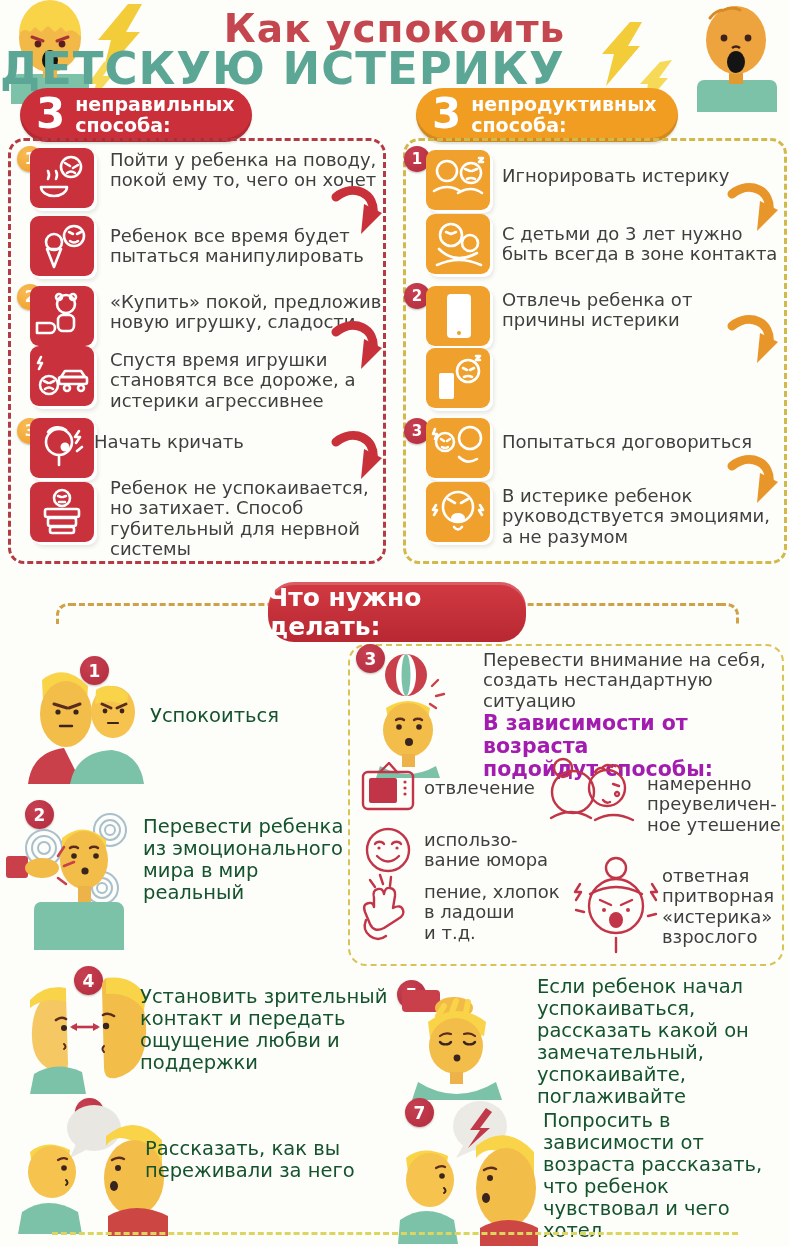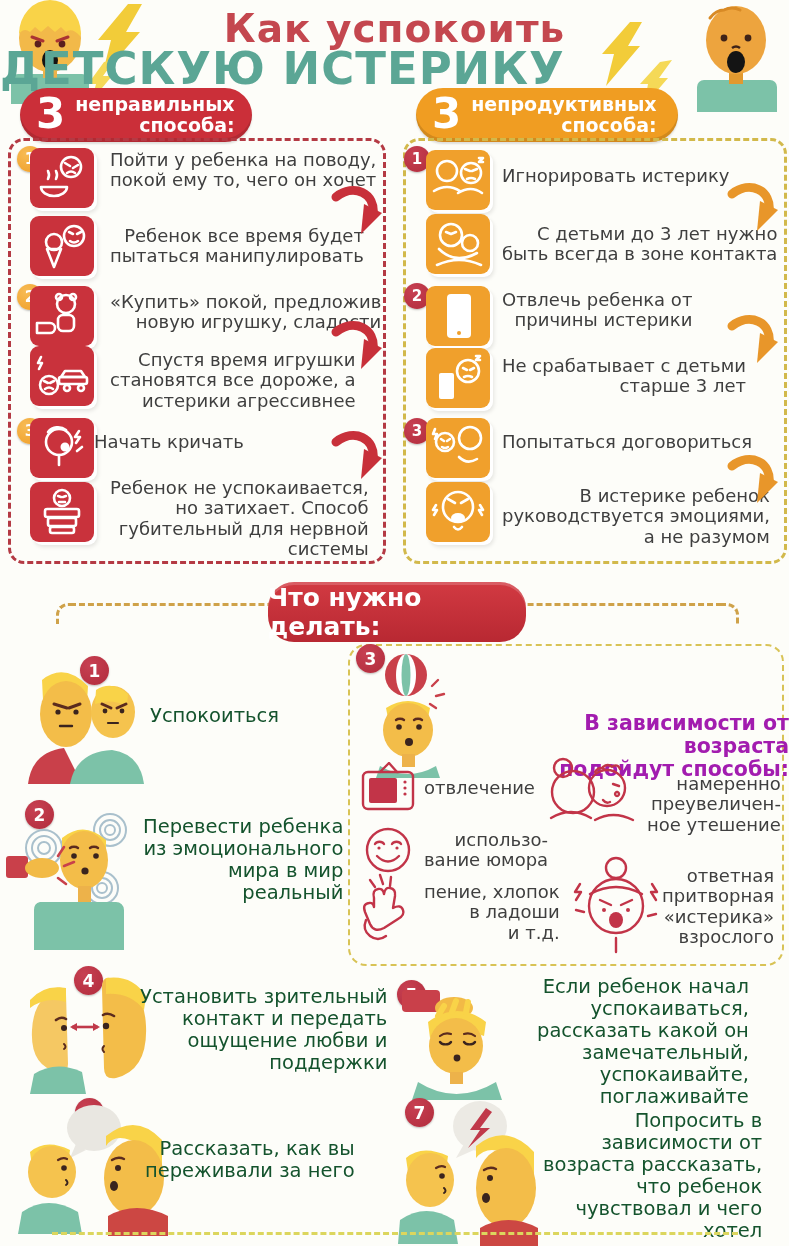--- a/index.html
+++ b/index.html
@@ -1,19 +1,19 @@
 <!DOCTYPE html>
 <html><head>
 <meta charset="utf-8">
 <style>
   html,body{margin:0;padding:0;background:#ffffff;}
   .page{position:relative;width:789px;height:1246px;margin:0 auto;background:#fdfdf9;
         font-family:"DejaVu Sans","Liberation Sans",sans-serif;overflow:hidden;}
   .abs{position:absolute;}
-  .pre{white-space:pre-line;text-align:right;}
+  .pre{white-space:pre-line;}
   .txt{color:#3f3f3f;font-size:18px;line-height:1.13;}
   .txt-lg{color:#14532d;font-size:19.5px;line-height:1.13;}
   .title1{width:789px;text-align:center;font-size:39px;font-weight:bold;color:#c4474f;letter-spacing:1px;}
   .title2{width:740px;text-align:left;font-size:45px;font-weight:bold;color:#5ba695;letter-spacing:1px;}
   .pill{display:flex;align-items:center;color:#fff;border-radius:28px;
         box-shadow:inset 0 -4px 0 rgba(0,0,0,0.12), 0 2px 2px rgba(0,0,0,0.12);}
   .pill .big3{font-size:42px;font-weight:bold;margin:0 10px 4px 16px;}
   .pill .plabel{font-size:19px;font-weight:bold;line-height:1.08;}
   .pill-red{background:#cb2f39;}
   .pill-orange{background:#f09d22;}
@@ -239,22 +239,20 @@
   <div class="abs tile tile-org" style="left:426px;top:348px">
     <svg width="54" height="50" viewBox="0 0 54 50">
         <g class="pict">
       <rect x="8" y="20" width="15" height="26" rx="2" fill="#fff" stroke="none"></rect>
       <circle cx="37" cy="18" r="11"></circle>
           <path d="M32 15 l4 2 M43 15 l-4 2 M33 24 q4-2 8 0"></path>
       <path d="M45 3 h4 l-4 4 h4"></path>
         </g>
       </svg>
   </div>
-  <div class="abs txt pre" style="left:502px;top:356px">Не срабатывает с детьми
-старше 3 лет</div>
   <svg class="abs" style="left:726px;top:312px" width="54" height="62" viewBox="0 0 54 62">
     <path d="M6 14 C24 0 46 10 43 32" fill="none" stroke="#e8962a" stroke-width="9" stroke-linecap="round"></path>
     <polygon points="52,30 34,21 31,51" fill="#e8962a"></polygon>
     </svg>
 
   <div class="abs badge badge-sm badge-dred" style="left:404px;top:418px">3</div>
   <div class="abs tile tile-org" style="left:426px;top:418px">
     <svg width="54" height="50" viewBox="0 0 54 50">
         <g class="pict">
       <circle cx="14" cy="19" r="9"></circle>
@@ -351,20 +349,23 @@
     <path d="M66 34 l6-6 M70 44 l8-2 M64 52 l6 4" stroke="#c9404a" stroke-width="2.4" fill="none" stroke-linecap="round"></path>
     <path d="M20 56 q22-14 44 0 l-2 10 q-20-8-40 0 z" fill="#f9d348"></path>
     <ellipse cx="42" cy="78" rx="25" ry="27" fill="#f3bd49"></ellipse>
     <path d="M30 68 a5 3 0 0 1 8 0 M48 68 a5 3 0 0 1 8 0" stroke="#5b2b1e" stroke-width="2.4" fill="none" stroke-linecap="round"></path>
     <circle cx="33" cy="75" r="2.8" fill="#3a241e"></circle>
       <circle cx="53" cy="75" r="2.8" fill="#3a241e"></circle>
     <circle cx="43" cy="90" r="4" fill="#3a241e"></circle>
     <rect x="36" y="102" width="13" height="13" fill="#edb24a"></rect>
     <path d="M14 114 q28 16 56 0 l4 12 H10 z" fill="#7cc2a8"></path>
   </svg>
+  <div class="abs txt pre" style="left:483px;top:650px">Перевести внимание на себя,
+создать нестандартную
+ситуацию</div>
   <div class="abs subhead pre" style="left:483px;top:712px">В зависимости от возраста
 подойдут способы:</div>
 
   <svg class="abs" style="left:360px;top:762px" width="56" height="52" viewBox="0 0 56 52">
     <g class="oicon">
         <path d="M20 10 l9-9 M37 10 l-8-9"></path>
         <rect x="3" y="10" width="50" height="37" rx="5"></rect>
       </g>
     <rect x="9" y="16" width="28" height="25" rx="2" fill="#c23448"></rect>
     <circle cx="45" cy="20" r="1.6" fill="#c23448"></circle>

